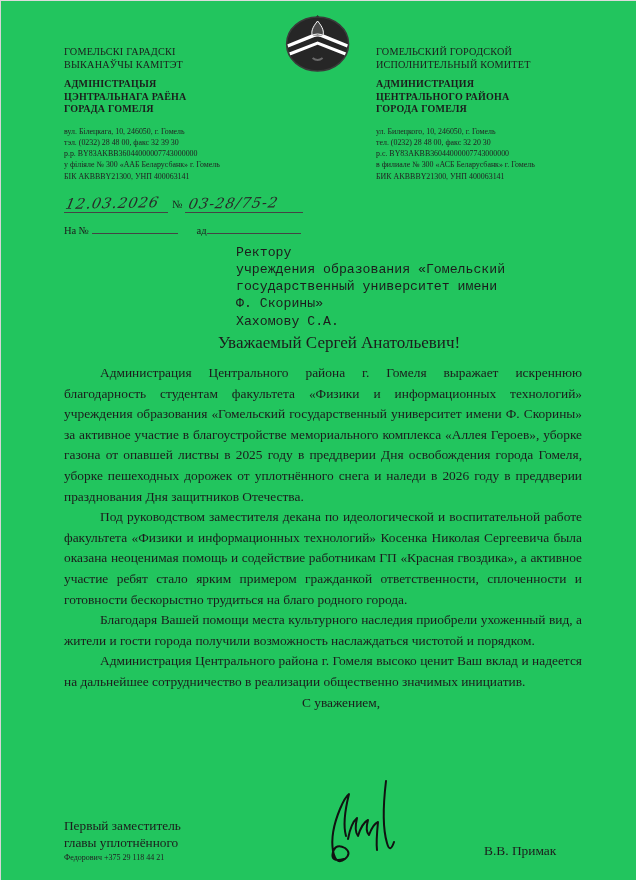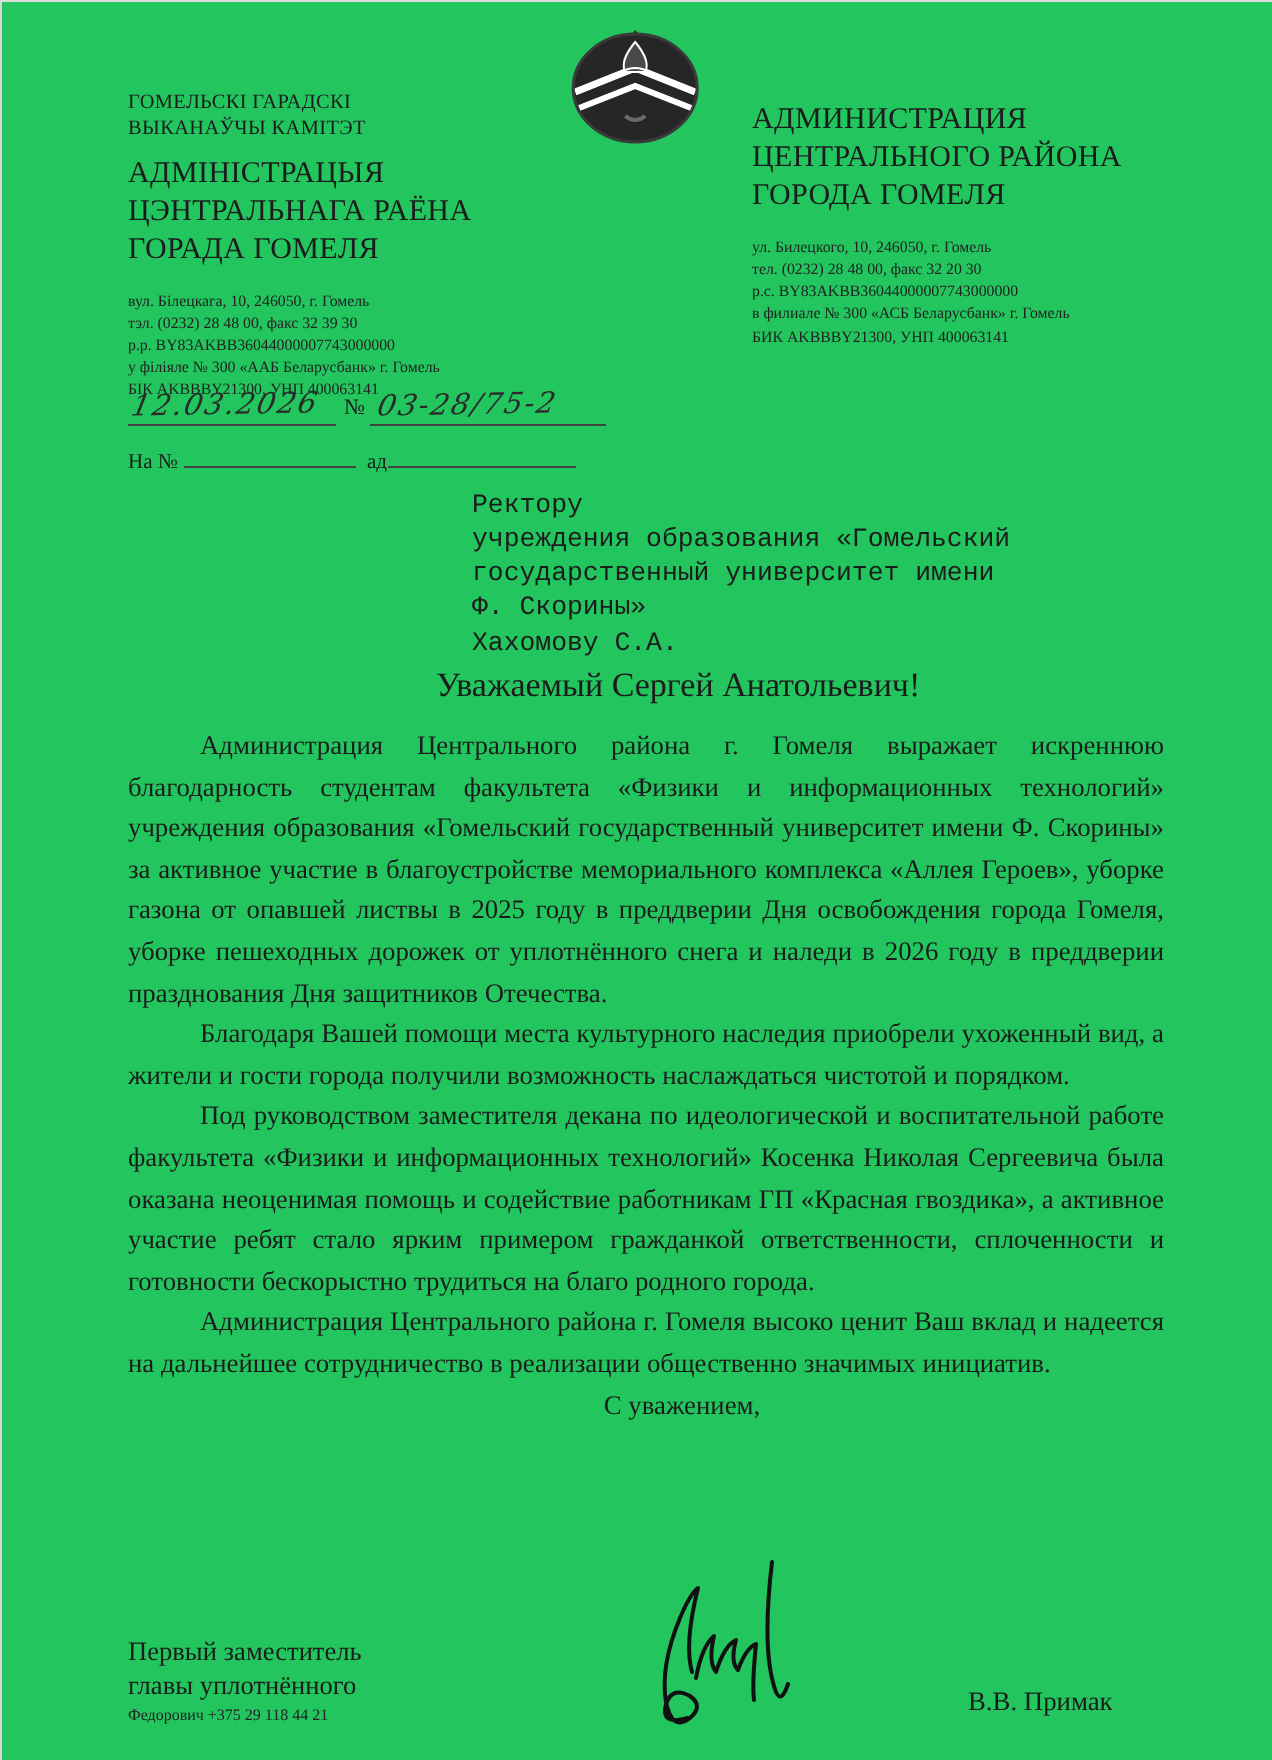--- a/index.html
+++ b/index.html
@@ -13,41 +13,41 @@
     border-left:1px solid #d6d6d6;
     border-top:1px solid #dcdcdc;
     overflow:hidden;
   }
 
   
   .header { position:absolute; top:44px; left:63px; right:46px; display:flex; justify-content:space-between; }
   .head-col { width:224px; }
   .head-col.right { width:214px; }
   .committee { font-size:10.2px; line-height:1.32; white-space:pre-line; letter-spacing:.2px; }
-  .administration { font-size:15px; font-weight:normal; line-height:1.26; margin-top:6px; white-space:pre-line; letter-spacing:.2px; }
+  .administration { font-size:10px; font-weight:bold; line-height:1.26; margin-top:6px; white-space:pre-line; letter-spacing:.2px; }
   .details { font-size:7.9px; line-height:1.42; margin-top:10px; white-space:pre-line; color:#222; }
 
   .emblem { position:absolute; top:12px; left:50%; transform:translateX(-52%); width:70px; height:60px; }
 
   
   .reference { position:absolute; top:194px; left:63px; width:250px; font-size:11px; }
   .hw {
     font-family:"DejaVu Serif", serif; font-style:italic;
     font-size:14.5px; color:#2a2a2a;
     display:inline-block; transform:skewX(-12deg) rotate(-1deg);
     letter-spacing:1px;
   }
   .uline { border-bottom:1px solid #444; display:inline-block; }
   .ref-date { padding:0 8px 1px 2px; min-width:104px; }
   .ref-no { padding:0 4px 1px 4px; min-width:118px; }
   .num-sign { font-size:11px; margin:0 2px 0 4px; }
   .reply { margin-top:9px; font-size:10.5px; }
   .blank1 { width:86px; height:12px; }
   .blank2 { width:94px; height:12px; }
-  .reply .sep { margin-left:6px; }
+  .reply .sep { margin-left:19px; }
 
   
   .recipient { position:absolute; top:243px; left:235px; font-size:13.2px; line-height:1.3; white-space:pre-line;font-family:Liberation Mono, monospace; }
 
   .salutation { position:absolute; top:332px; left:217px; font-size:17px; }
 
   
   .body { position:absolute; top:362px; left:63px; width:518px; font-size:13.4px; line-height:20.6px; text-align:justify; }
   .body p { text-indent:36px; }
   .closing { text-indent:36px; text-align:center; }
@@ -85,20 +85,22 @@
       <div class="administration">АДМІНІСТРАЦЫЯ
 ЦЭНТРАЛЬНАГА РАЁНА
 ГОРАДА ГОМЕЛЯ</div>
       <div class="details">вул. Білецкага, 10, 246050, г. Гомель
 тэл. (0232) 28 48 00, факс 32 39 30
 р.р. BY83AKBB36044000007743000000
 у філіяле № 300 «ААБ Беларусбанк» г. Гомель
 БІК AKBBBY21300, УНП 400063141</div>
     </div>
     <div class="head-col right">
+      <div class="committee">ГОМЕЛЬСКИЙ ГОРОДСКОЙ
+ИСПОЛНИТЕЛЬНЫЙ КОМИТЕТ</div>
       <div class="administration">АДМИНИСТРАЦИЯ
 ЦЕНТРАЛЬНОГО РАЙОНА
 ГОРОДА ГОМЕЛЯ</div>
       <div class="details">ул. Билецкого, 10, 246050, г. Гомель
 тел. (0232) 28 48 00, факс 32 20 30
 р.с. BY83AKBB36044000007743000000
 в филиале № 300 «АСБ Беларусбанк» г. Гомель
 БИК AKBBBY21300, УНП 400063141</div>
     </div>
   </div>
@@ -116,22 +118,22 @@
   <div class="recipient">Ректору
 учреждения образования «Гомельский
 государственный университет имени
 Ф. Скорины»
 Хахомову С.А.</div>
 
   <div class="salutation">Уважаемый Сергей Анатольевич!</div>
 
   <div class="body">
     <p>Администрация Центрального района г. Гомеля выражает искреннюю благодарность студентам факультета «Физики и информационных технологий» учреждения образования «Гомельский государственный университет имени Ф. Скорины» за активное участие в благоустройстве мемориального комплекса «Аллея Героев», уборке газона от опавшей листвы в 2025 году в преддверии Дня освобождения города Гомеля, уборке пешеходных дорожек от уплотнённого снега и наледи в 2026 году в преддверии празднования Дня защитников Отечества.</p>
+    <p>Под руководством заместителя декана по идеологической и воспитательной работе факультета «Физики и информационных технологий» Косенка Николая Сергеевича была оказана неоценимая помощь и содействие работникам ГП «Красная гвоздика», а активное участие ребят стало ярким примером гражданкой ответственности, сплоченности и готовности бескорыстно трудиться на благо родного города.</p>
     <p>Благодаря Вашей помощи места культурного наследия приобрели ухоженный вид, а жители и гости города получили возможность наслаждаться чистотой и порядком.</p>
-    <p>Под руководством заместителя декана по идеологической и воспитательной работе факультета «Физики и информационных технологий» Косенка Николая Сергеевича была оказана неоценимая помощь и содействие работникам ГП «Красная гвоздика», а активное участие ребят стало ярким примером гражданкой ответственности, сплоченности и готовности бескорыстно трудиться на благо родного города.</p>
     <p>Администрация Центрального района г. Гомеля высоко ценит Ваш вклад и надеется на дальнейшее сотрудничество в реализации общественно значимых инициатив.</p>
     <p class="closing">С уважением,</p>
   </div>
 
   <div class="sign-row">
     <div class="sign-position">Первый заместитель
 главы уплотнённого</div>
     <div class="sign-contact">Федорович +375 29 118 44 21</div>
     <div class="signature-svg">
       <svg width="82" height="96" viewBox="0 0 82 96">

